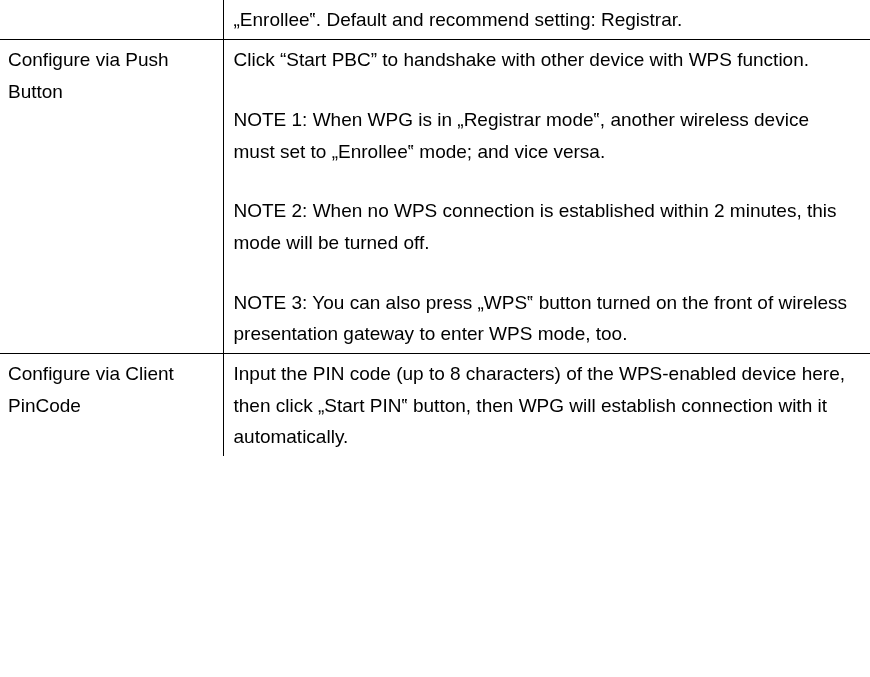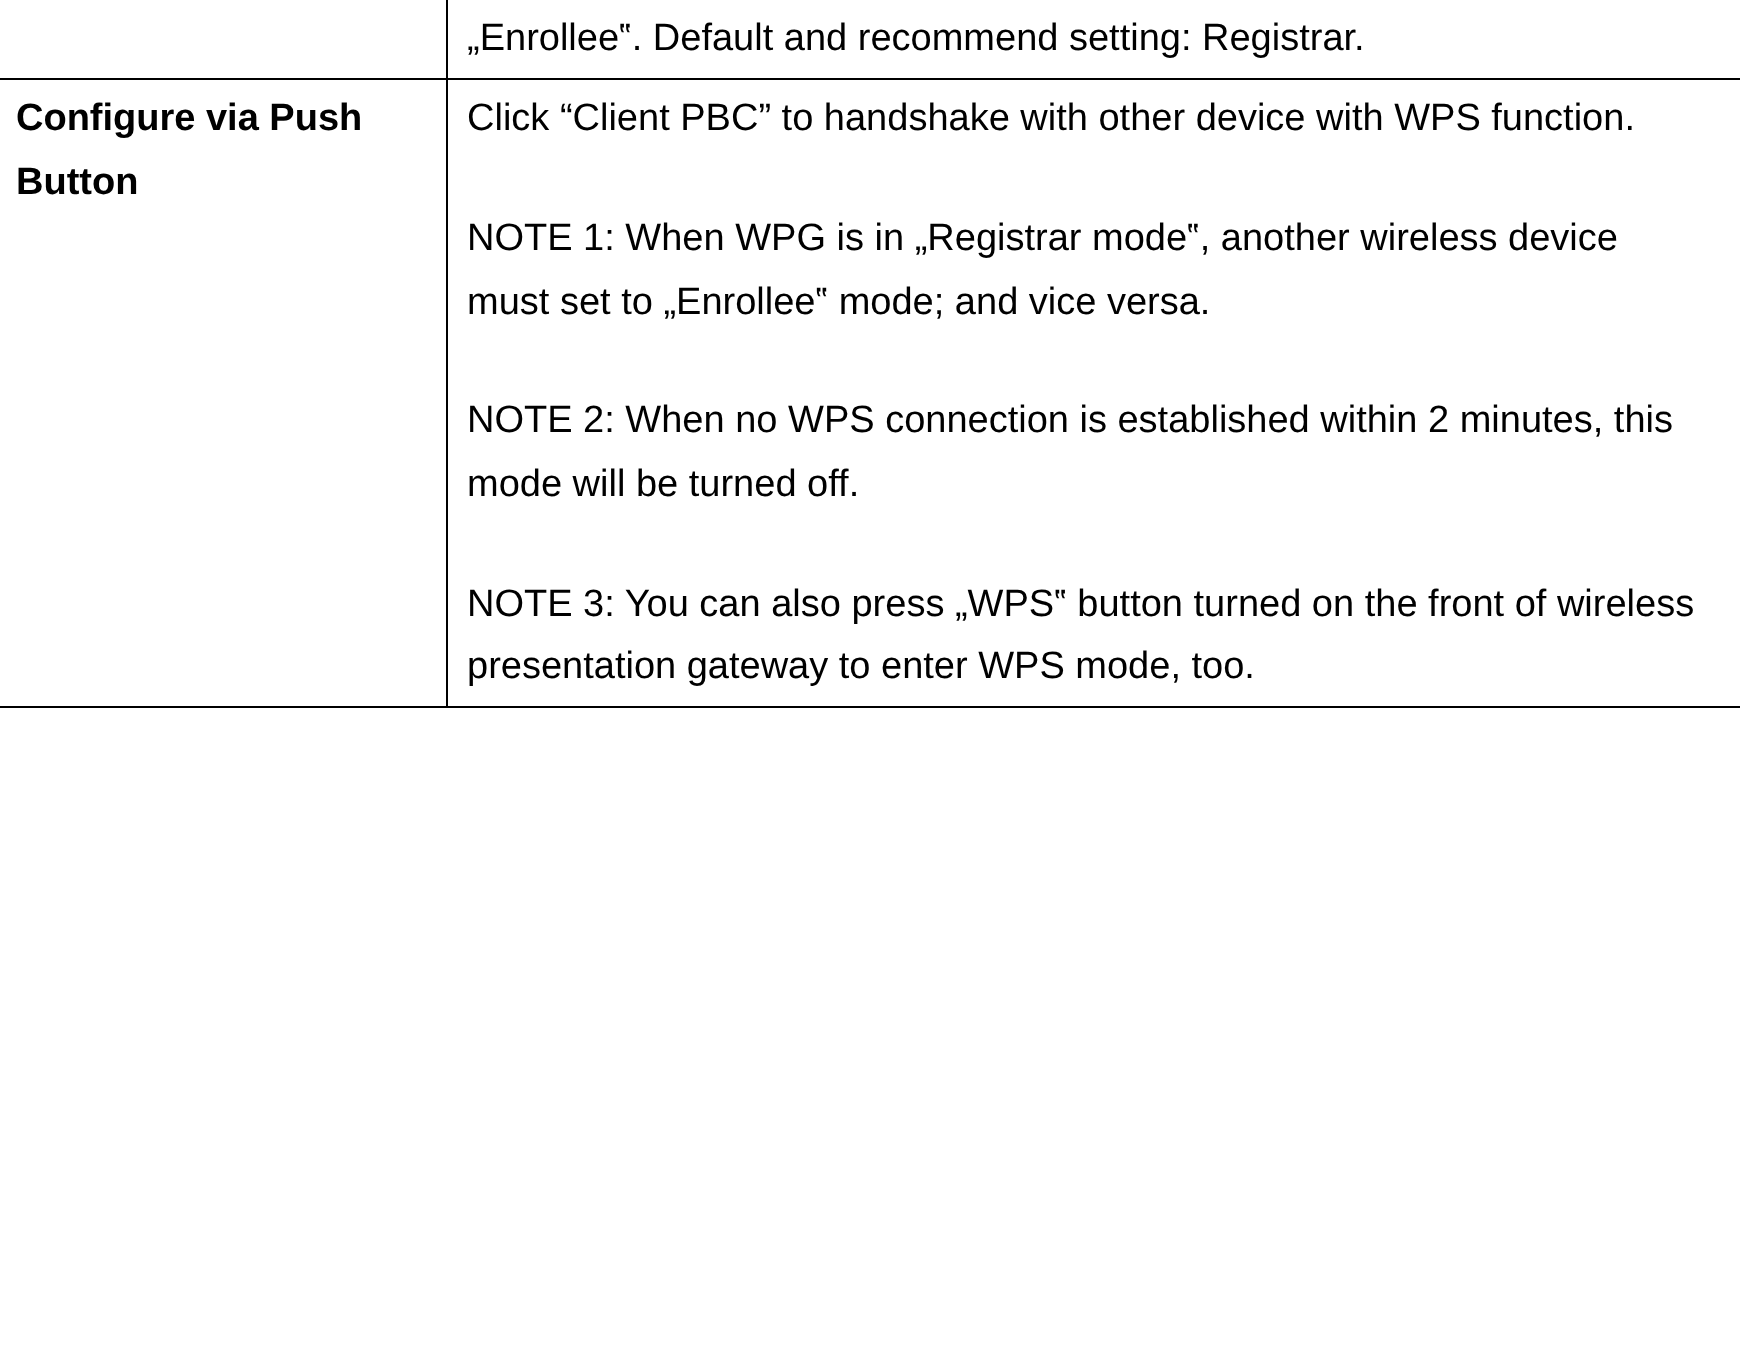--- a/index.html
+++ b/index.html
@@ -20,21 +20,20 @@
       border-collapse: collapse;
       width: 100%;
     }
     td {
       vertical-align: top;
       padding: 4px 8px;
     }
     td.left-col {
       width: 223px;
       border-right: 1px solid #000;
-      font-weight: bold;
     }
     td.right-col {
       padding-left: 10px;
       padding-right: 16px;
     }
     tr.bordered td {
       border-top: 1px solid #000;
     }
     tr.bordered-bottom td {
       border-bottom: 1px solid #000;
@@ -59,25 +58,33 @@
       <td class="right-col">
         <p class="para">„Enrollee‟. Default and recommend setting: Registrar.</p>
       </td>
     </tr>
 
     <tr class="bordered bordered-bottom">
       <td class="left-col">
         <span>Configure via Push Button</span>
       </td>
       <td class="right-col">
-        <p class="para">Click “Client PBC” to handshake with other device with WPS function.</p>
+        <p class="para">Click “Start PBC” to handshake with other device with WPS function.</p>
         <div class="note-sep"></div>
         <p class="para">NOTE 1: When WPG is in „Registrar mode‟, another wireless device must set to „Enrollee‟ mode; and vice versa.</p>
         <div class="note-sep"></div>
         <p class="para">NOTE 2: When no WPS connection is established within 2 minutes, this mode will be turned off.</p>
         <div class="note-sep"></div>
         <p class="para">NOTE 3: You can also press „WPS‟ button turned on the front of wireless presentation gateway to enter WPS mode, too.</p>
       </td>
     </tr>
 
+    <tr>
+      <td class="left-col">
+        <span>Configure via Client PinCode</span>
+      </td>
+      <td class="right-col">
+        <p class="para">Input the PIN code (up to 8 characters) of the WPS-enabled device here, then click „Start PIN‟ button, then WPG will establish connection with it automatically.</p>
+      </td>
+    </tr>
 
   </tbody>
 </table>
 
 </body></html>

